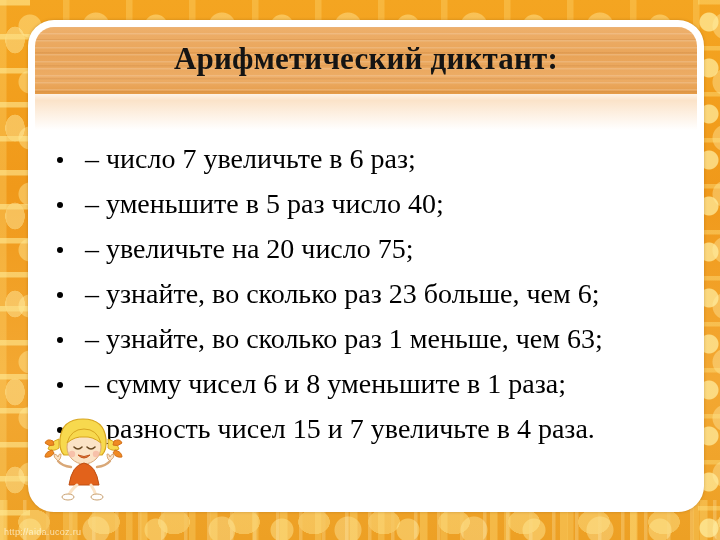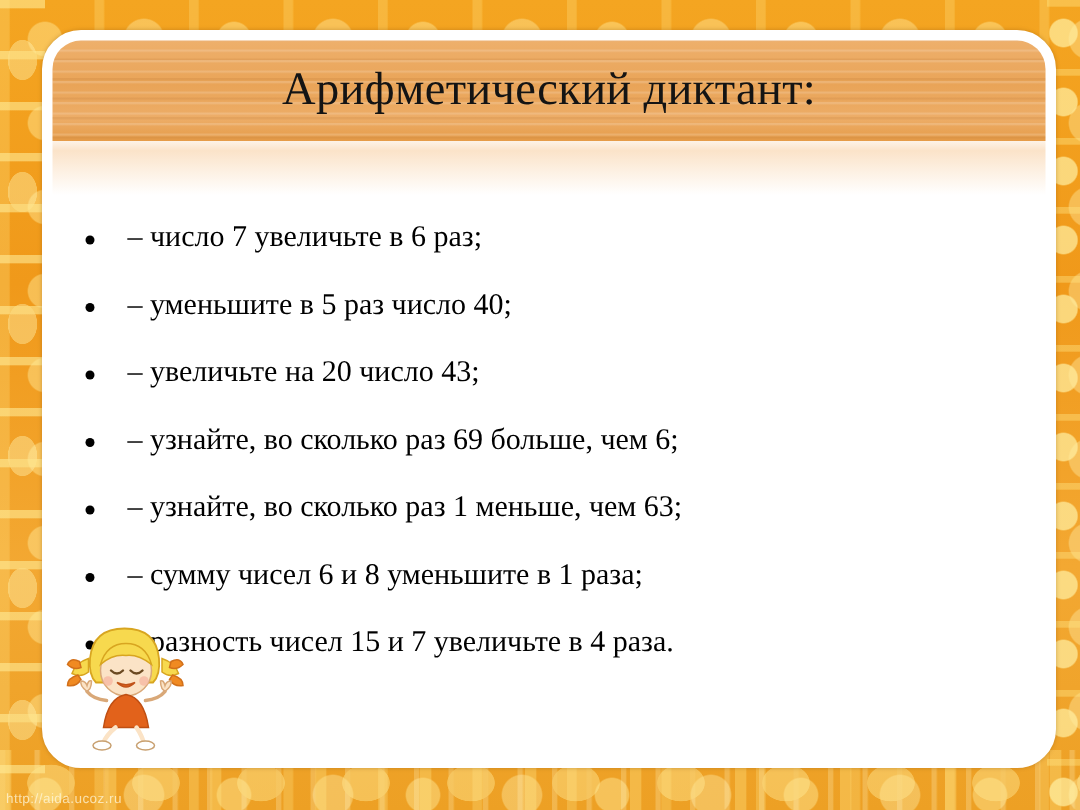--- a/index.html
+++ b/index.html
@@ -100,21 +100,21 @@
     opacity: .30;
     background-image:
       linear-gradient(180deg, rgba(255,255,255,.55) 0 1px, rgba(255,255,255,0) 2px),
       linear-gradient(180deg, rgba(150,80,20,.35) 0 1px, rgba(150,80,20,0) 2px);
     background-size: 100% 7px, 100% 13px;
   }
   .title-text {
     position: relative;
     z-index: 2;
     font-family: "Liberation Serif", serif;
-    font-weight: normal;
+    font-weight: bold;
     font-size: 31px;
     color: #141414;
     letter-spacing: .2px;
     white-space: nowrap;
     padding-bottom: 2px;
   }
   
   .title-reflection {
     height: 36px;
     margin: 0 -1px;
@@ -123,21 +123,21 @@
   }
 
   
   ul.dictation-list {
     list-style: none;
     margin: 6px 0 0 0;
     padding: 0 0 0 18px;
   }
   ul.dictation-list li {
     position: relative;
-    font-size: 20px;
+    font-size: 28px;
     line-height: 45px;
     color: #000000;
     padding-left: 32px;
     white-space: nowrap;
   }
   ul.dictation-list li::before {
     content: "";
     position: absolute;
     left: 4px;
     top: 21px;
@@ -184,22 +184,22 @@
   <div class="card">
 
     <div class="title-panel">
       <div class="title-text">Арифметический диктант:</div>
     </div>
     <div class="title-reflection"></div>
 
     <ul class="dictation-list">
       <li>– число 7 увеличьте в 6 раз;</li>
       <li>– уменьшите в 5 раз число 40;</li>
-      <li>– увеличьте на 20 число 43;</li>
-      <li>– узнайте, во сколько раз 69 больше, чем 6;</li>
+      <li>– увеличьте на 20 число 75;</li>
+      <li>– узнайте, во сколько раз 23 больше, чем 6;</li>
       <li>– узнайте, во сколько раз 1 меньше, чем 63;</li>
       <li>– сумму чисел 6 и 8 уменьшите в 1 раза;</li>
       <li>– разность чисел 15 и 7 увеличьте в 4 раза.</li>
     </ul>
 
     <svg class="girl" viewBox="0 0 92 92">
 
       <g>
         <path d="M20 30 q-9 3 -11 10 q6 3 11 -1 z" fill="#f7d94e" stroke="#d8a520" stroke-width="1"></path>
         <path d="M14 32 q-6 -3 -8 2 q4 4 9 2 z" fill="#f08a22" stroke="#d2701a" stroke-width="1"></path>

